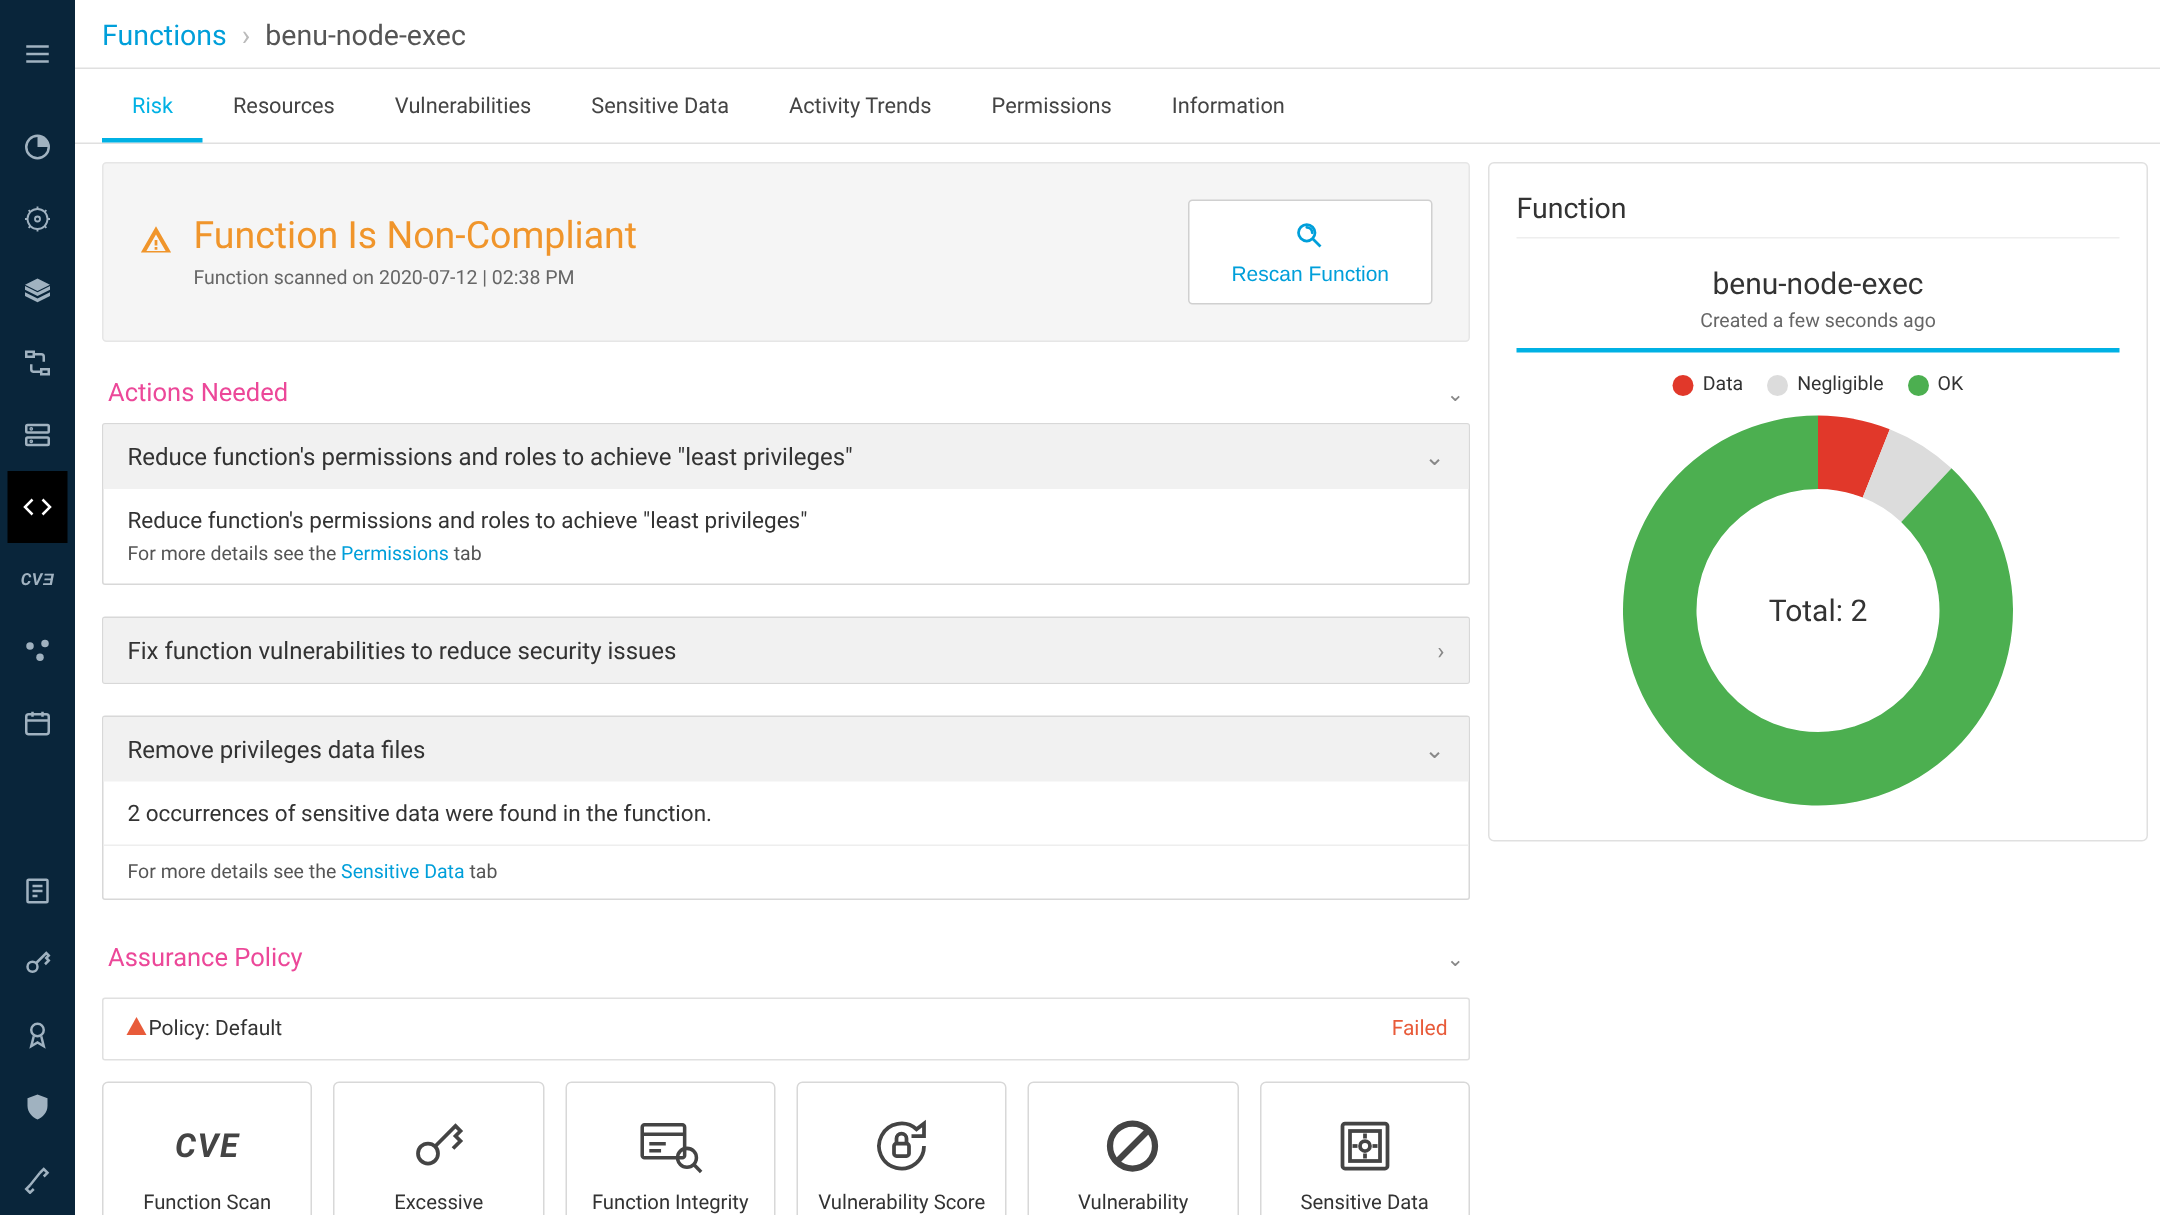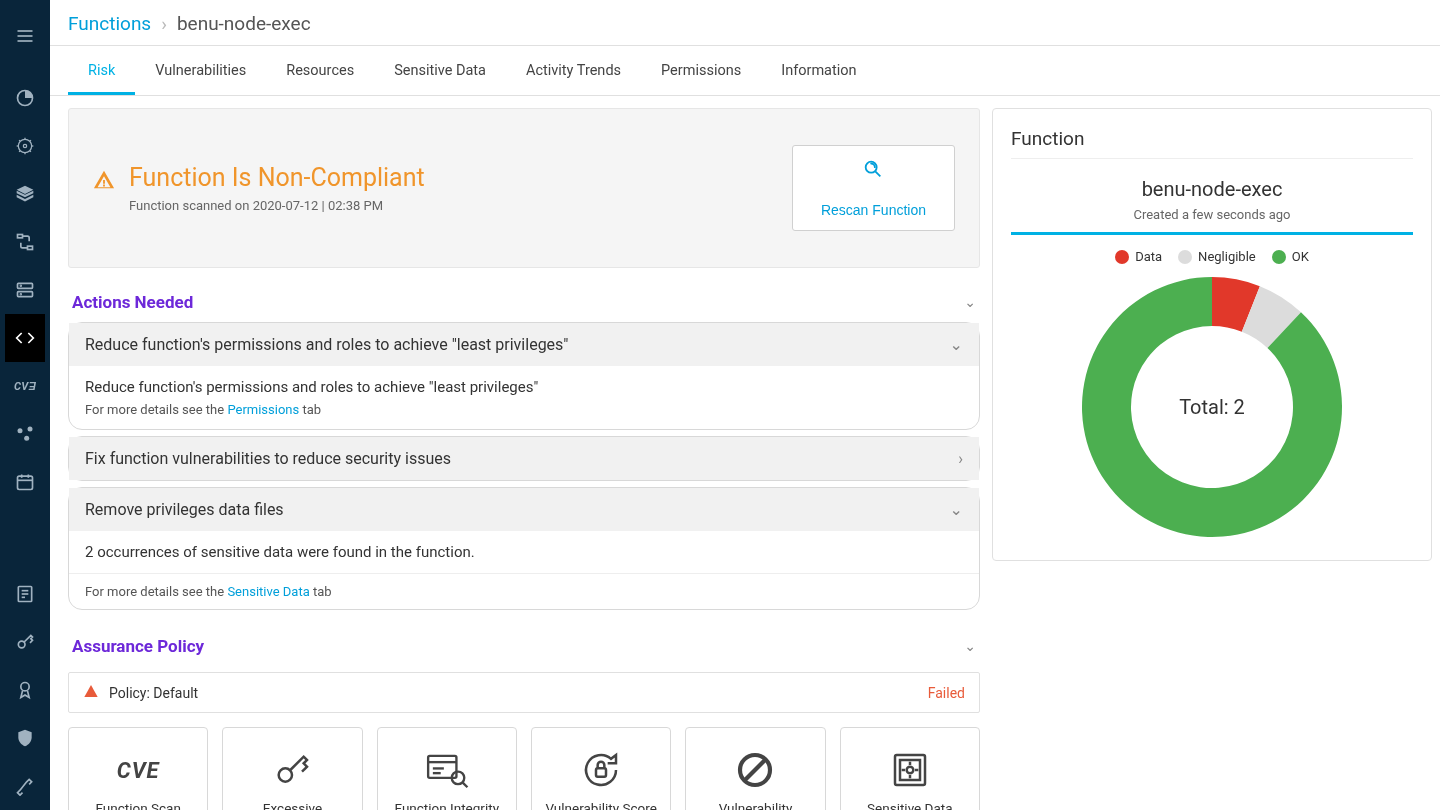--- a/index.html
+++ b/index.html
@@ -13,39 +13,39 @@
 .breadcrumb { padding: 12px 18px 10px; border-bottom: 1px solid #e0e0e0; display: flex; align-items: center; gap: 10px; font-size: 19px; }
 .breadcrumb a { color: #009fda; text-decoration: none; }
 .breadcrumb .sep { color: #bbb; }
 .breadcrumb .current { color: #555; }
 .tabs { display: flex; gap: 0; border-bottom: 1px solid #e0e0e0; padding: 0 18px; }
 .tab { padding: 16px 20px 13px; cursor: pointer; color: #444; font-size: 14.5px; border-bottom: 3px solid transparent; }
 .tab.active { color: #00b1e4; border-bottom-color: #00b1e4; }
 .body { display: flex; gap: 12px; padding: 12px 8px 12px 18px; overflow: auto; }
 .left-col { flex: 1; min-width: 0; }
 .right-col { width: 440px; flex-shrink: 0; }
-.compliance-card { background: #f5f5f5; border: 1px solid #e6e6e6; border-radius: 3px; padding: 36px 24px; display: flex; justify-content: space-between; align-items: center; margin-bottom: 16px; }
+.compliance-card { background: #f5f5f5; border: 1px solid #e6e6e6; border-radius: 3px; padding: 24px 24px; display: flex; justify-content: space-between; align-items: center; margin-bottom: 16px; }
 .compliance-left { display: flex; gap: 14px; align-items: flex-start; }
 .warn-icon { color: #f0952b; margin-top: 6px; }
 .compliance-title { color: #f0952b; font-size: 25px; font-weight: 400; margin-bottom: 6px; }
 .compliance-sub { color: #666; font-size: 13px; }
-.rescan-btn { background: #fff; border: 1px solid #d0d0d0; border-radius: 3px; padding: 12px 28px; display: flex; flex-direction: column; align-items: center; gap: 22px; cursor: pointer; color: #009fda; font-size: 14px; }
+.rescan-btn { background: #fff; border: 1px solid #d0d0d0; border-radius: 3px; padding: 12px 28px; display: flex; flex-direction: column; align-items: center; gap: 6px; cursor: pointer; color: #009fda; font-size: 14px; }
 .rescan-btn svg { color: #009fda; }
 .section-header { display: flex; justify-content: space-between; align-items: center; padding: 8px 4px 10px; cursor: pointer; }
-.section-title { font-size: 17px; color: #6d28d9; font-weight: bold; }
+.section-title { font-size: 17px; color: #ec4899; }
 .chev { color: #888; }
-.action-item { border: 1px solid #d8d8d8; border-radius: 14px; margin-bottom: 6px; background: #fff; }
+.action-item { border: 1px solid #d8d8d8; border-radius: 2px; margin-bottom: 21px; background: #fff; }
 .action-hdr { background: #f1f1f1; padding: 12px 16px; display: flex; justify-content: space-between; align-items: center; cursor: pointer; font-size: 16px; color: #333; }
 .action-body { padding: 12px 16px; font-size: 15px; color: #333; }
 .action-body .sub { font-size: 13px; color: #555; margin-top: 6px; }
 .action-body a, .link { color: #009fda; text-decoration: none; }
 .footer-note { padding: 10px 16px; font-size: 13px; color: #555; border-top: 1px solid #eee; }
 .assurance-sec { margin-top: 18px; }
 .policy-row { border: 1px solid #e0e0e0; border-radius: 2px; padding: 10px 14px; display: flex; justify-content: space-between; align-items: center; background: #fff; margin-top: 6px; }
-.policy-left { display: flex; align-items: center; gap: 10px; color: #333; }
+.policy-left { display: flex; align-items: center; color: #333; }
 .tri-icon { color: #e85b3a; }
 .failed-txt { color: #e85b3a; }
 .cards-row { display: flex; gap: 14px; margin-top: 14px; }
 .assure-card { flex: 1; border: 1px solid #d8d8d8; border-radius: 4px; padding: 22px 10px 18px; display: flex; flex-direction: column; align-items: center; gap: 10px; background: #fff; }
 .assure-card .ic { height: 40px; display: flex; align-items: center; justify-content: center; color: #444; }
 .assure-card .lbl { font-size: 13.5px; color: #333; text-align: center; }
 .assure-card .status { font-size: 13px; }
 .status.pass { color: #7f1d1d; }
 .status.fail { color: #e85b3a; }
 .details-card { border: 1px solid #e0e0e0; border-radius: 4px; padding: 18px 18px 22px; background: #fff; }
@@ -170,22 +170,22 @@
 
   <div class="main">
     <div class="breadcrumb">
       <a href="#">Functions</a>
       <span class="sep">›</span>
       <span class="current">benu-node-exec</span>
     </div>
 
     <div class="tabs" id="tabs">
         <div class="tab active">Risk</div>
+        <div class="tab">Resources</div>
         <div class="tab">Vulnerabilities</div>
-        <div class="tab">Resources</div>
         <div class="tab">Sensitive Data</div>
         <div class="tab">Activity Trends</div>
         <div class="tab">Permissions</div>
         <div class="tab">Information</div>
       </div>
 
     <div class="body">
       <div class="left-col">
         <div class="compliance-card">
           <div class="compliance-left">

